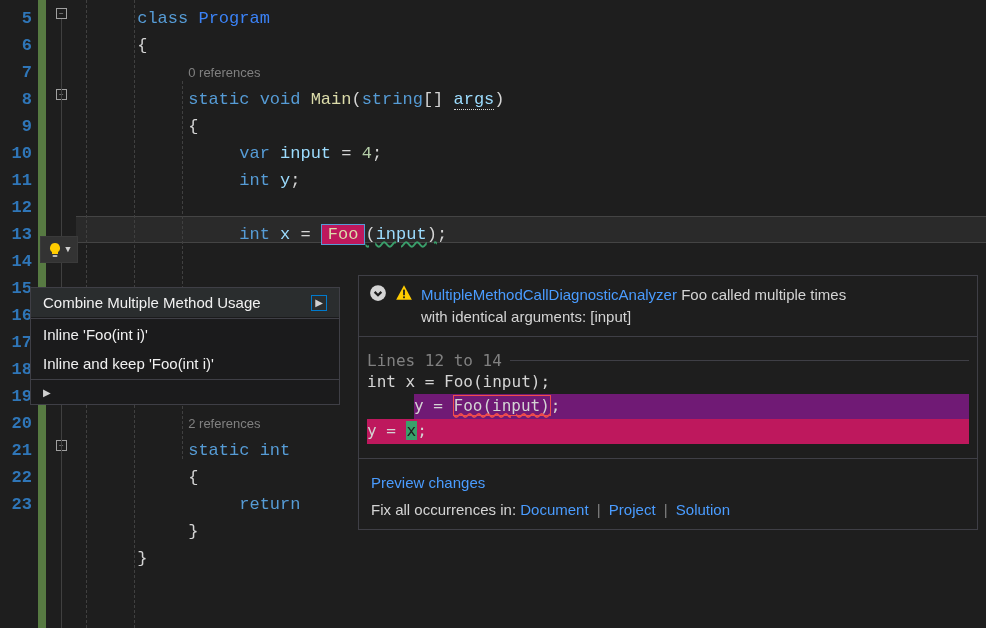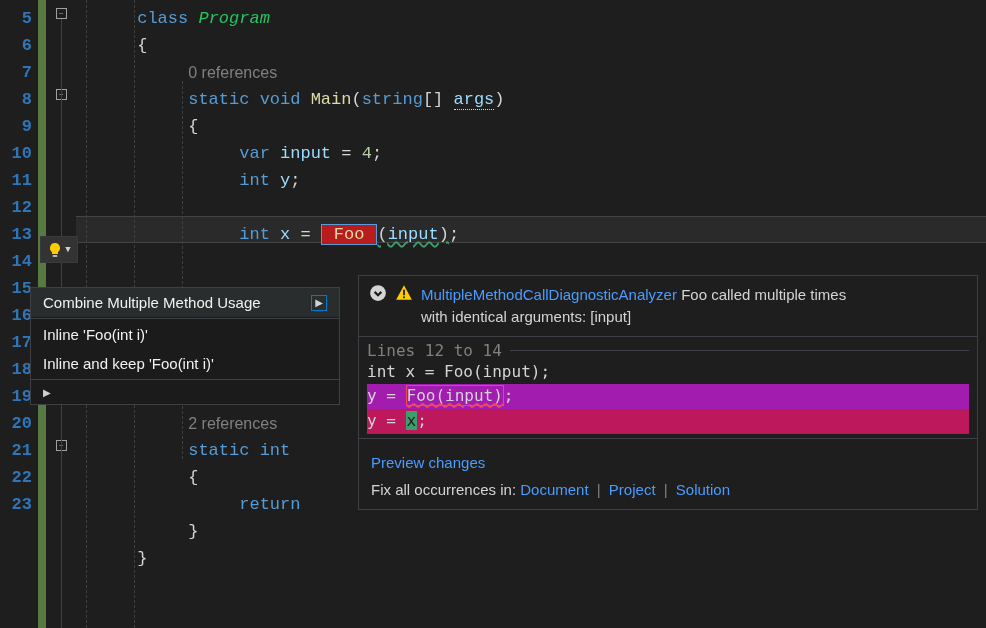--- a/index.html
+++ b/index.html
@@ -65,30 +65,30 @@
     position: relative;
   }
   .indent-guide {
     position: absolute;
     top: 0;
     bottom: 0;
     width: 0;
     border-left: 1px dashed #404040;
   }
   .kw  { color: #569cd6; }
-  .cls { color: #22c55e; font-style: italic; }
+  .cls { color: #3b82f6; }
   .mth { color: #dcdcaa; }
   .var { color: #9cdcfe; }
   .num { color: #b5cea8; }
-  .ref { color: #808080; font-size: 16px; font-family: 'Segoe UI', sans-serif; }
+  .ref { color: #808080; font-size: 13px; font-family: 'Segoe UI', sans-serif; }
 
   .sel-box {
     border: 1.5px solid #569cd6;
-    padding: 0 12px;
-    background: #b91c1c;
+    padding: 0 6px;
+    background: #be185d;
   }
   .squiggle {
     text-decoration: underline wavy #3aa06b;
     text-decoration-thickness: 1.5px;
     text-underline-offset: 2px;
   }
 
   .active-line-bg {
     position: absolute;
     left: 0;
@@ -176,35 +176,35 @@
     align-items: flex-start;
     gap: 8px;
     line-height: 1.45;
   }
   .diag-link { color: #4a9cff; }
   .diag-hr { height:1px; background:#3f3f46; }
 
   .diff-block {
     font-family: Consolas, monospace;
     font-size: 16px;
-    padding: 4px 8px;
+    padding: 14px 8px;
   }
   .diff-title {
     color: #808080;
     display: flex;
     align-items: center;
     gap: 8px;
   }
   .diff-title-line {
     flex: 1;
     height: 1px;
     background: #3f3f46;
   }
   .diff-line { white-space: pre; line-height: 1.55;}
-  .diff-del { background: #a21caf; }
+  .diff-del { background: #701a75; margin-left: 47px; }
   .diff-add { background: #be185d; }
   .del-highlight {
     border: 1.5px solid #f14c4c;
     text-decoration: underline wavy #f14c4c;
     padding:0 0;
   }
   .add-highlight {
     background: #3aa06b;
     color: #1e1e1e;
     padding: 0 1px;

